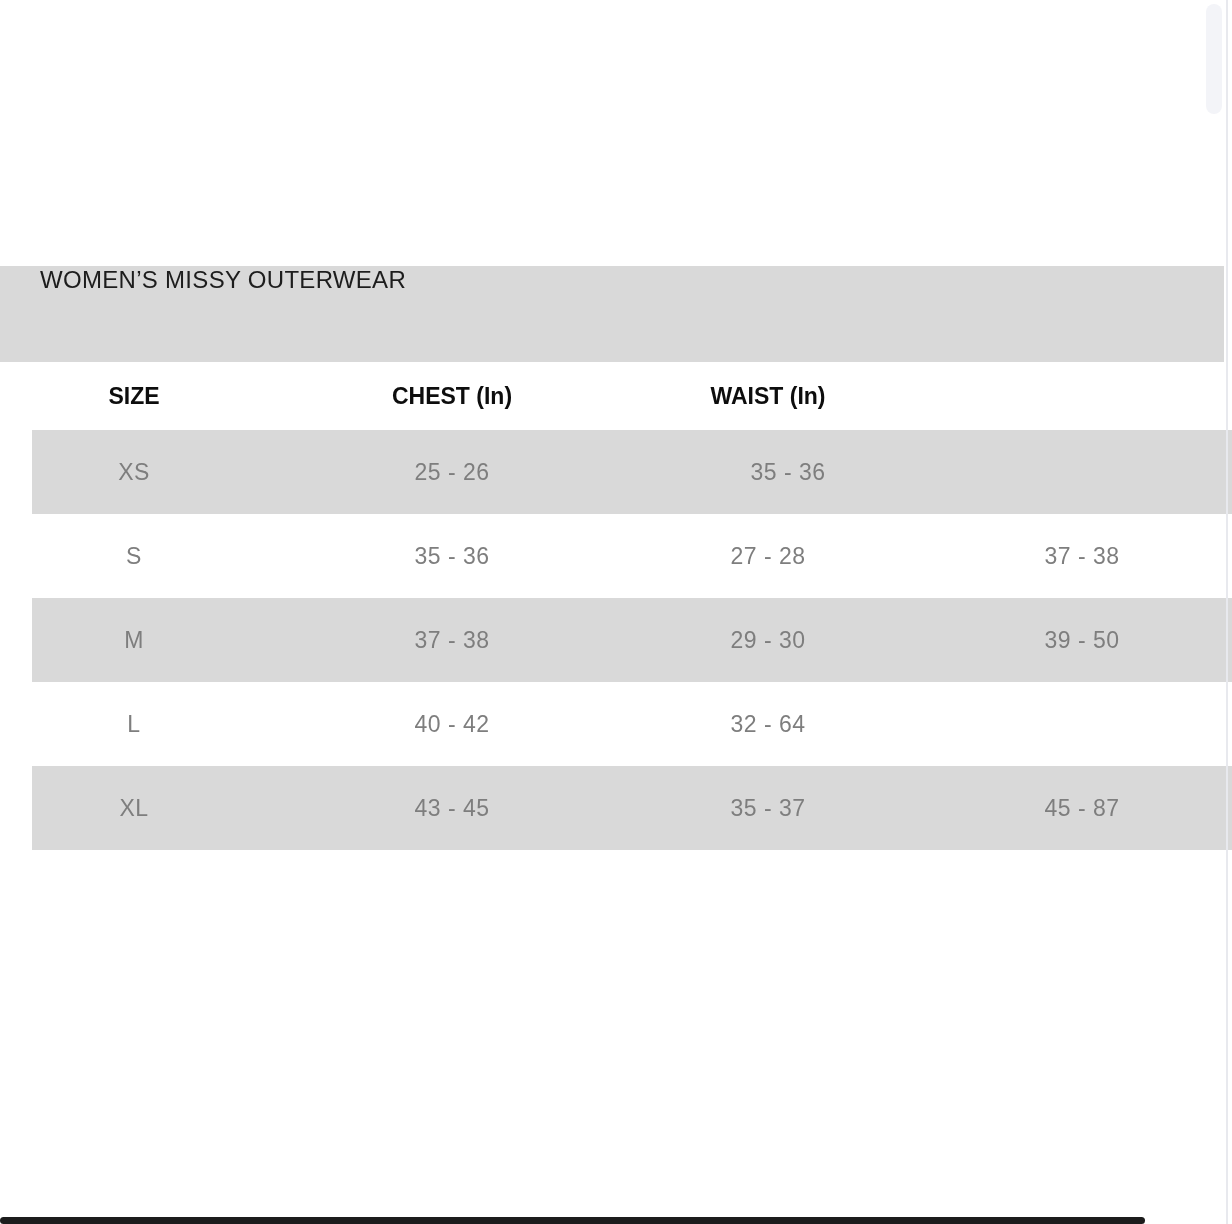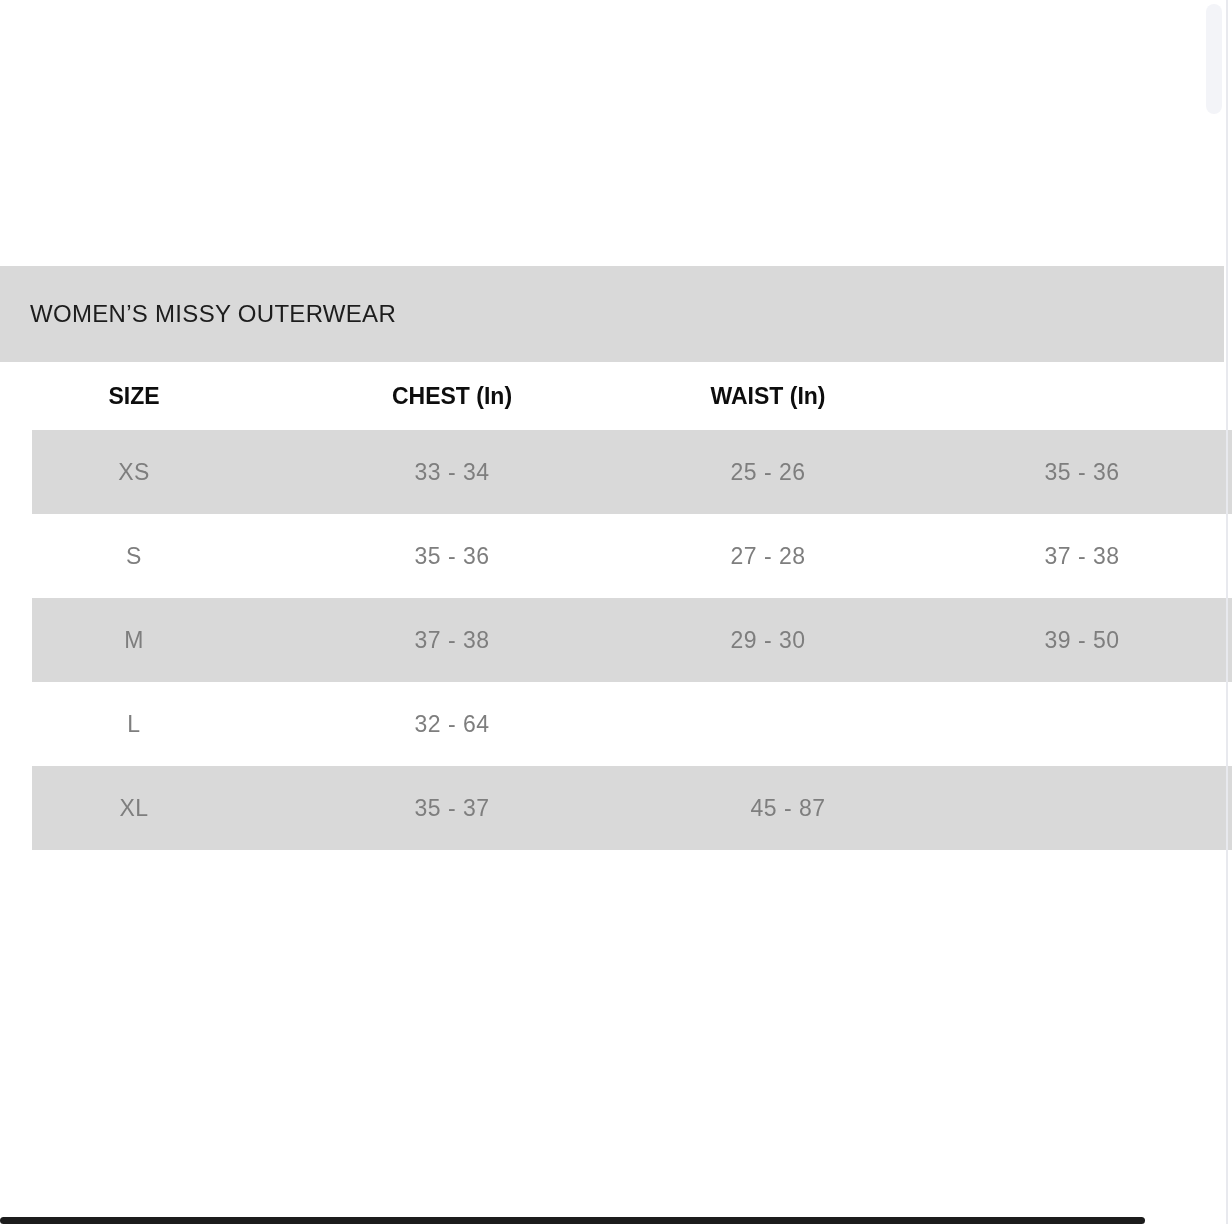--- a/index.html
+++ b/index.html
@@ -17,23 +17,22 @@
   }
   .top-spacer {
     height: 266px;
     background: #ffffff;
   }
   .title-band {
     width: 1224px;
     height: 96px;
     background: var(--band, #d9d9d9);
     display: flex;
-    align-items: center;
     box-sizing: border-box;
-    padding-left: 30px;
+    padding-left: 40px;
   }
   .title-band .title {
     font-size: 24px;
     letter-spacing: 0.3px;
     color: var(--title-text, #1d1d1d);
     font-weight: 400;
   }
   .size-table {
     width: 1224px;
     margin-left: 32px;
@@ -112,42 +111,43 @@
 
     <div class="header-row">
       <div class="cell col1">SIZE</div>
       <div class="cell col2">CHEST (In)</div>
       <div class="cell col3">WAIST (In)</div>
     </div>
 
     <div>
         <div class="data-row zebra">
           <div class="cell col1">XS</div>
-          <div class="cell col2">33 - 34</div>
           <div class="cell col3">25 - 26</div>
           <div class="cell col4">35 - 36</div>
         </div>
         <div class="data-row">
           <div class="cell col1">S</div>
           <div class="cell col2">35 - 36</div>
           <div class="cell col3">27 - 28</div>
           <div class="cell col4">37 - 38</div>
         </div>
         <div class="data-row zebra">
           <div class="cell col1">M</div>
           <div class="cell col2">37 - 38</div>
           <div class="cell col3">29 - 30</div>
           <div class="cell col4">39 - 50</div>
         </div>
         <div class="data-row">
           <div class="cell col1">L</div>
+          <div class="cell col2">40 - 42</div>
           <div class="cell col3">32 - 64</div>
         </div>
         <div class="data-row zebra">
           <div class="cell col1">XL</div>
+          <div class="cell col2">43 - 45</div>
           <div class="cell col3">35 - 37</div>
           <div class="cell col4">45 - 87</div>
         </div>
       </div>
 
   </div>
 
   <div class="v-scroll-thumb"></div>
   <div class="v-scroll-track"></div>
   <div class="h-scroll-thumb"></div>

